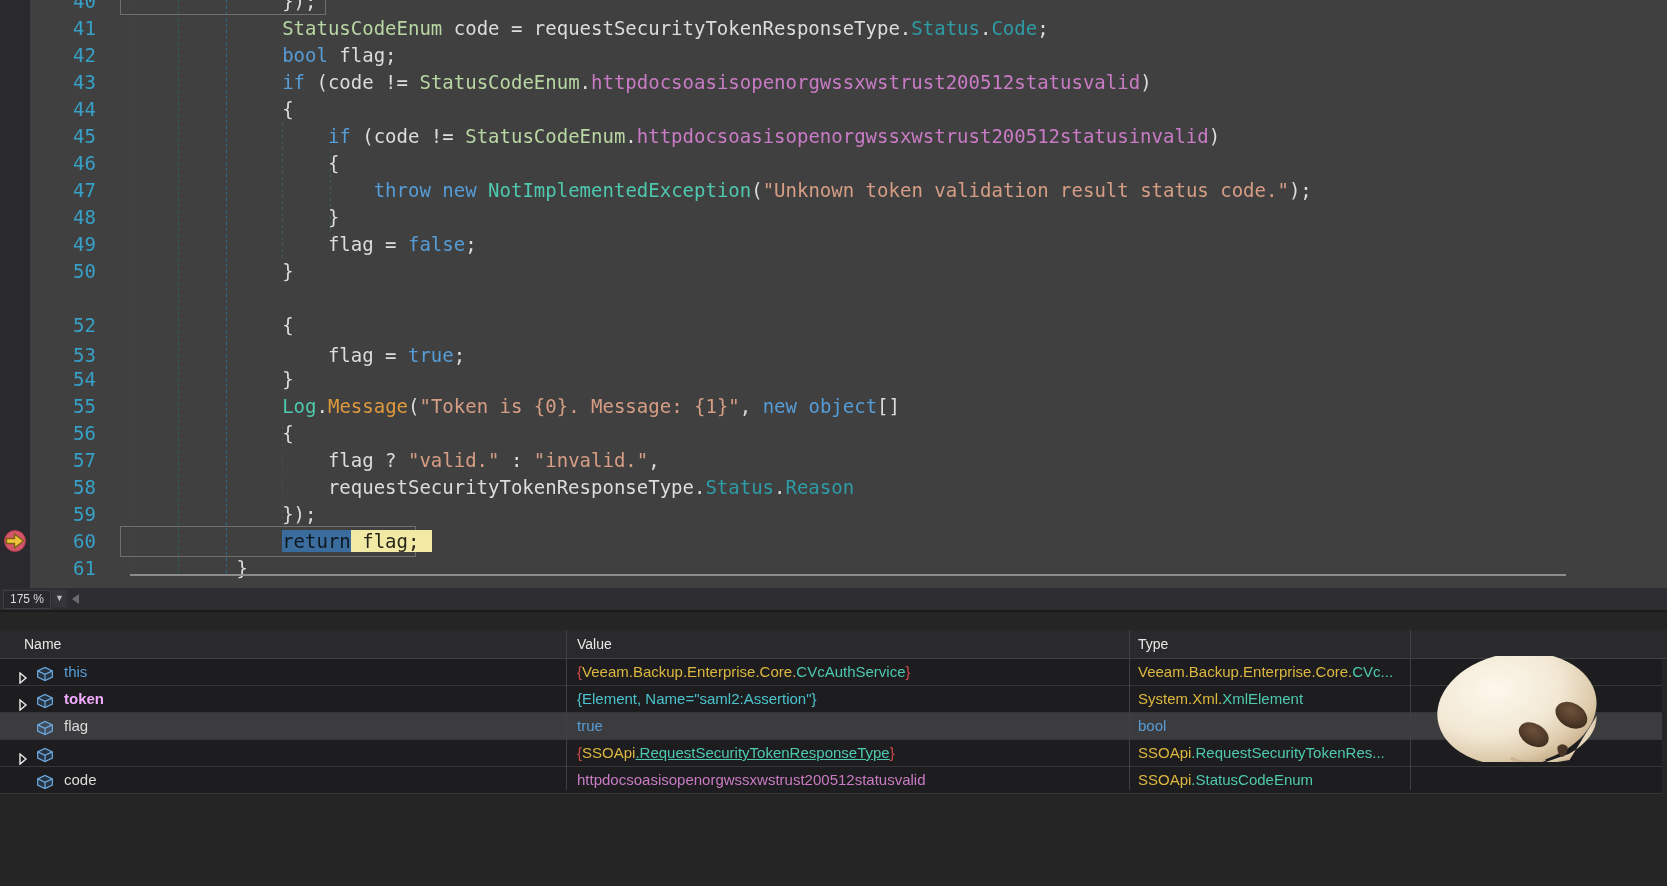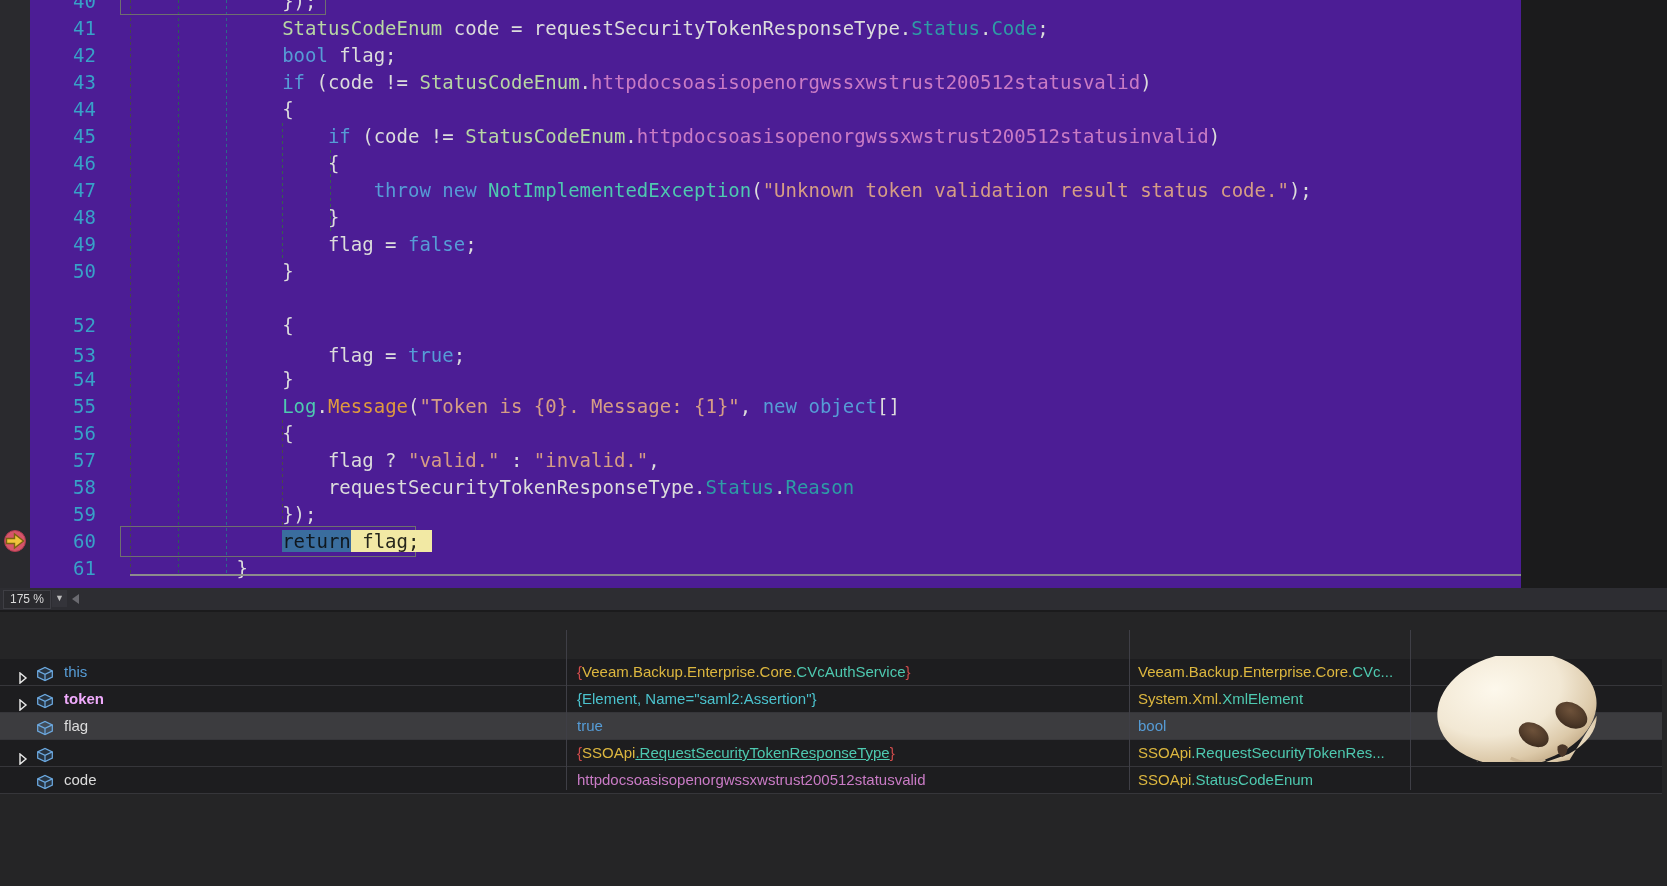--- a/index.html
+++ b/index.html
@@ -1,20 +1,20 @@
 <!DOCTYPE html>
 <html><head>
 <meta charset="utf-8">
 <style>
   html,body{margin:0;padding:0;background:#111;}
   #stage{position:relative;width:1667px;height:886px;overflow:hidden;
          background:#1b1b1c;font-family:"Liberation Sans",sans-serif;}
 
   
-  #editor{position:absolute;left:0;top:0;width:1521px;height:588px;background:#4c1d95;overflow:hidden;}
+  #editor{position:absolute;left:0;top:0;width:1667px;height:588px;background:#404040;overflow:hidden;}
   #bp-gutter{position:absolute;left:0;top:0;width:30px;height:588px;background:#2A2A2E;}
   .guide{position:absolute;width:1px;top:0;height:574px;
          background-image:repeating-linear-gradient(to bottom,var(--gc) 0 3px,transparent 3px 6px);}
   .gseg{position:absolute;width:1px;
         background-image:repeating-linear-gradient(to bottom,var(--gc) 0 3px,transparent 3px 6px);}
   #code-area{position:absolute;left:0;top:0;width:1667px;height:588px;}
   .code-line{position:absolute;left:0;width:1667px;height:27px;line-height:27px;
              font-family:"DejaVu Sans Mono",monospace;font-size:19px;white-space:pre;}
   .line-number{position:absolute;left:30px;width:66px;text-align:right;color:#38A1C8;}
   .line-text{position:absolute;left:122px;color:#DCDCDC;}
@@ -114,20 +114,25 @@
 
   <div id="zoombar">
     <div id="zoom-box">175 %</div>
     <div id="zoom-caret">▼</div>
     <div id="hscroll-left"></div>
   </div>
 
   <div id="locals">
 
     <div id="grid">
+      <div id="grid-header">
+        <div class="hcell" style="left:24px">Name</div>
+        <div class="hcell" style="left:577px">Value</div>
+        <div class="hcell" style="left:1138px">Type</div>
+      </div>
       <div id="rows">
           <div class="lrow" style="top: 0px;">
             <span class="expander"><svg width="10" height="12" viewBox="0 0 8 10">
                 <path d="M1.5 0.8 L6.5 5 L1.5 9.2 Z" fill="none" stroke="#E8E8E8" stroke-width="1.2"></path>
               </svg></span>
             <span class="obj-icon"><svg width="18" height="16" viewBox="0 0 16 14">
                 <path d="M1.5 4.2 L8 1.2 L14.5 4.2 L14.5 9.8 L8 12.8 L1.5 9.8 Z" fill="rgba(86,156,214,0.18)" stroke="#6CA9E0" stroke-width="1.1"></path>
                 <path d="M1.5 4.2 L8 7.2 L14.5 4.2 M8 7.2 L8 12.8" stroke="#6CA9E0" stroke-width="1.1" fill="none"></path>
               </svg></span>
             <span class="var-name" style="color: rgb(86, 156, 214);">this</span>

